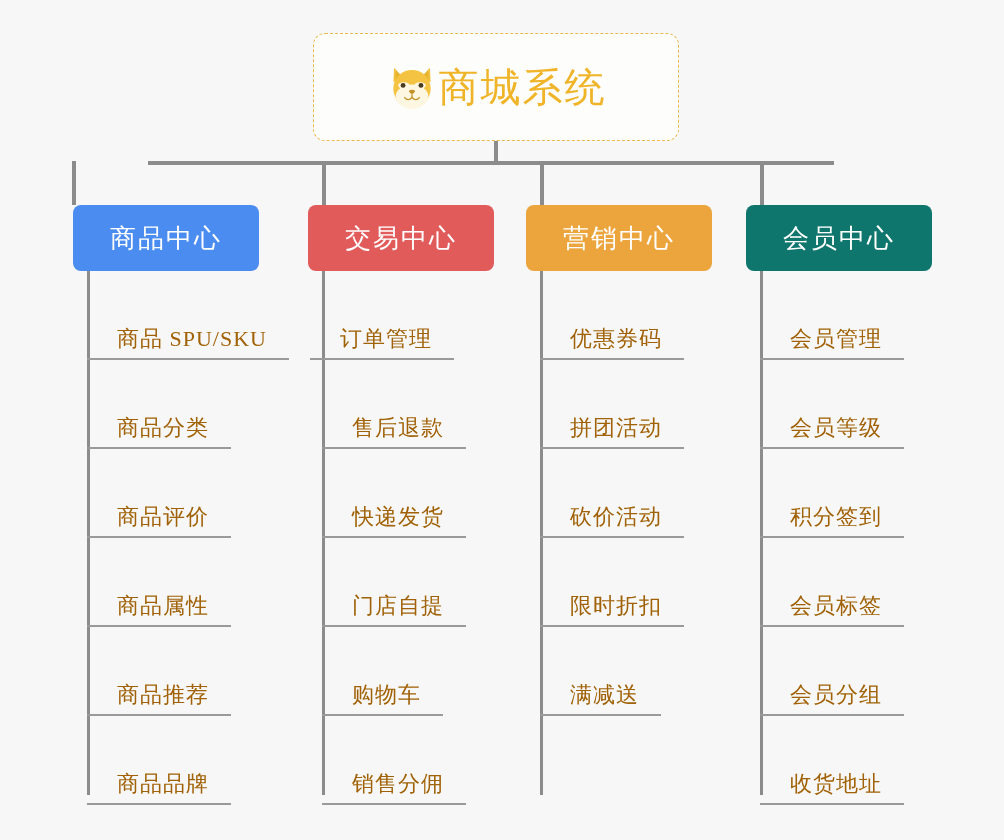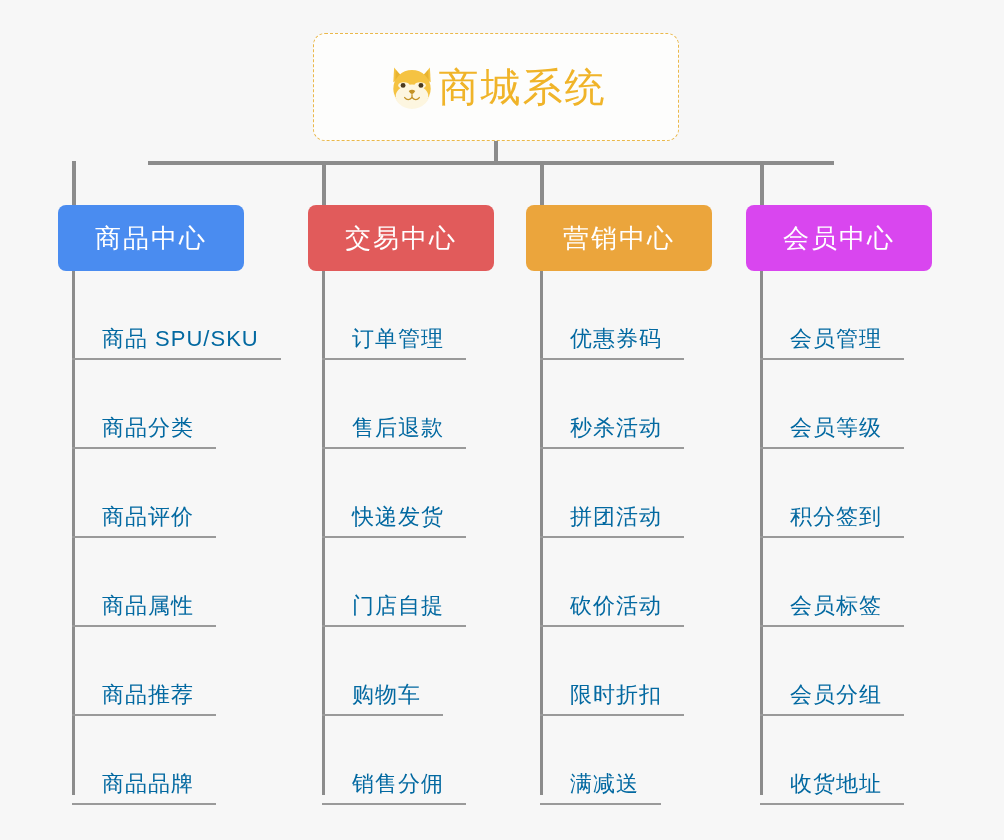--- a/index.html
+++ b/index.html
@@ -107,21 +107,21 @@
   }
   .leaf {
     position: relative;
     height: 89px;
     display: flex;
     align-items: flex-end;
   }
   .leaf-label {
     display: inline-block;
     font-size: 22px;
-    color: #0369a1;
+    color: #a16207;
     letter-spacing: 1px;
     white-space: nowrap;
     padding: 0 22px 7px 30px;
     border-bottom: 2px solid #9a9a9a;
     line-height: 1.1;
   }
 </style>
 </head>
 <body>
 
@@ -151,21 +151,21 @@
   </div>
 
   <div class="conn conn-root-stem"></div>
   <div class="conn conn-hbar"></div>
   <div class="conn conn-drop" id="drop-0" style="left: 72px;"></div>
   <div class="conn conn-drop" id="drop-1" style="left: 322px;"></div>
   <div class="conn conn-drop" id="drop-2" style="left: 540px;"></div>
   <div class="conn conn-drop" id="drop-3" style="left: 760px;"></div>
 
   <div id="branches-host">
-      <div class="branch" style="left: 58px; width: 186px;">
+      <div class="branch" style="left: 73px; width: 186px; font-family: Liberation Serif, serif;">
         <div class="branch-header" style="background: rgb(74, 140, 240);">
           <span>商品中心</span>
         </div>
         <div class="branch-spine" style="left: 14px; height: 524px;"></div>
         <ul class="leaf-list">
           <li class="leaf">
             <span class="leaf-label" style="margin-left: 14px;">商品 SPU/SKU</span>
           </li>
           <li class="leaf">
             <span class="leaf-label" style="margin-left: 14px;">商品分类</span>
@@ -184,21 +184,21 @@
           </li>
         </ul>
       </div>
       <div class="branch" style="left: 308px; width: 186px;">
         <div class="branch-header" style="background: rgb(225, 91, 91);">
           <span>交易中心</span>
         </div>
         <div class="branch-spine" style="left: 14px; height: 524px;"></div>
         <ul class="leaf-list">
           <li class="leaf">
-            <span class="leaf-label" style="margin-left: 14px;">订单管理</span>
+            <span class="leaf-label" style="margin-left: 2px;">订单管理</span>
           </li>
           <li class="leaf">
             <span class="leaf-label" style="margin-left: 14px;">售后退款</span>
           </li>
           <li class="leaf">
             <span class="leaf-label" style="margin-left: 14px;">快递发货</span>
           </li>
           <li class="leaf">
             <span class="leaf-label" style="margin-left: 14px; text-align: center;">门店自提</span>
           </li>
@@ -213,38 +213,35 @@
       <div class="branch" style="left: 526px; width: 186px;">
         <div class="branch-header" style="background: rgb(235, 165, 60);">
           <span>营销中心</span>
         </div>
         <div class="branch-spine" style="left: 14px; height: 524px;"></div>
         <ul class="leaf-list">
           <li class="leaf">
             <span class="leaf-label" style="margin-left: 14px;">优惠券码</span>
           </li>
           <li class="leaf">
-            <span class="leaf-label" style="margin-left: 14px;">秒杀活动</span>
-          </li>
-          <li class="leaf">
             <span class="leaf-label" style="margin-left: 14px;">拼团活动</span>
           </li>
           <li class="leaf">
             <span class="leaf-label" style="margin-left: 14px;">砍价活动</span>
           </li>
           <li class="leaf">
             <span class="leaf-label" style="margin-left: 14px;">限时折扣</span>
           </li>
           <li class="leaf">
             <span class="leaf-label" style="margin-left: 14px;">满减送</span>
           </li>
         </ul>
       </div>
       <div class="branch" style="left: 746px; width: 186px;">
-        <div class="branch-header" style="background: #d946ef;">
+        <div class="branch-header" style="background: #0f766e;">
           <span>会员中心</span>
         </div>
         <div class="branch-spine" style="left: 14px; height: 524px;"></div>
         <ul class="leaf-list">
           <li class="leaf">
             <span class="leaf-label" style="margin-left: 14px;">会员管理</span>
           </li>
           <li class="leaf">
             <span class="leaf-label" style="margin-left: 14px;">会员等级</span>
           </li>

